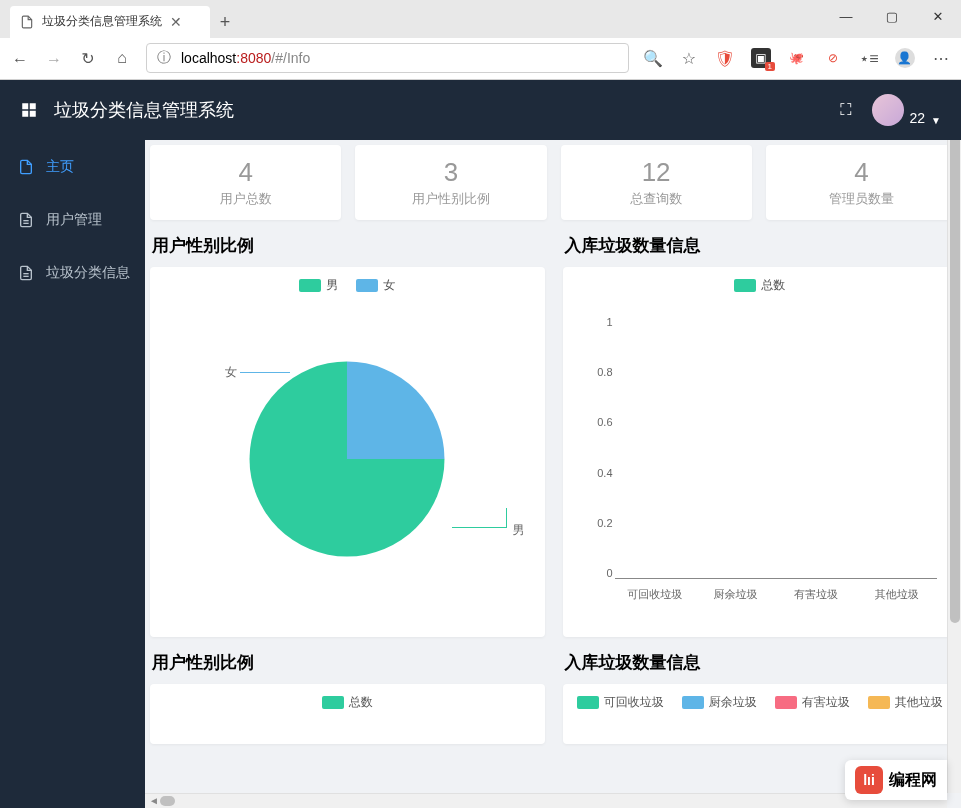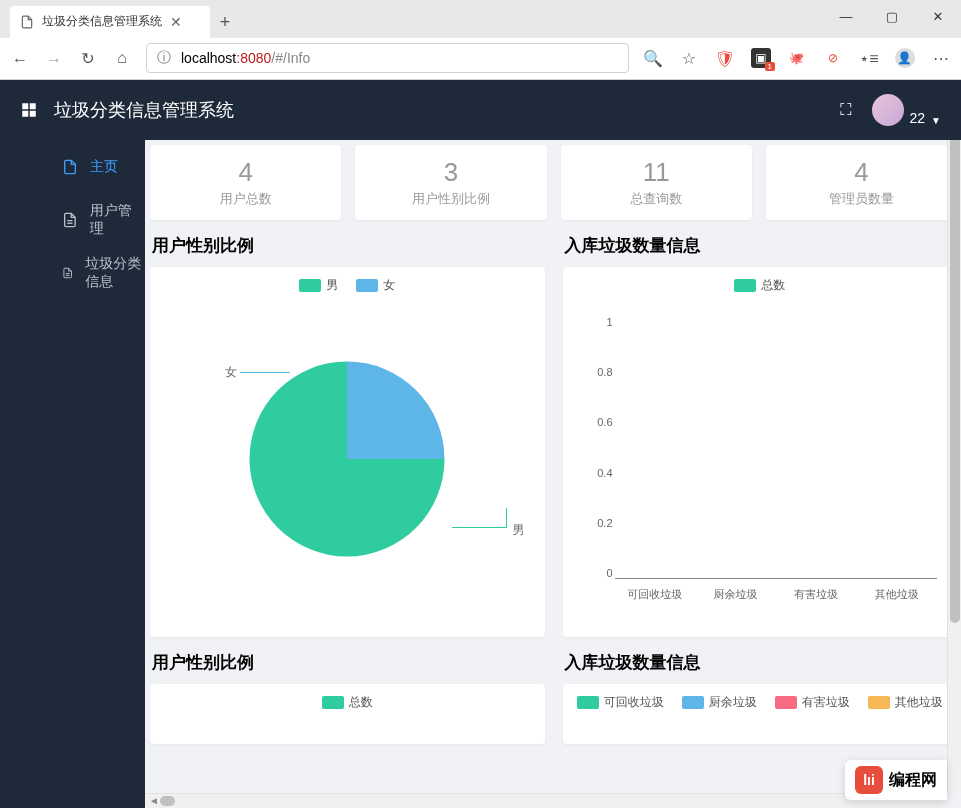--- a/index.html
+++ b/index.html
@@ -24,21 +24,21 @@
 
 .app { display: flex; height: calc(808px - 80px); position: relative; }
 .app-header { position: absolute; top: 0; left: 0; right: 0; height: 60px; background: #1e2a3a; color: #fff; display: flex; align-items: center; padding: 0 20px; z-index: 10; }
 .hdr-icon { width: 18px; height: 18px; margin-right: 16px; }
 .hdr-title { font-size: 18px; flex: 1; }
 .hdr-right { display: flex; align-items: center; gap: 20px; }
 .avatar { width: 32px; height: 32px; border-radius: 50%; background: linear-gradient(135deg,#e8c5d8,#c8a8d8); }
 .user-badge { display: flex; align-items: flex-end; gap: 6px; font-size: 14px; }
 
 .sidebar { width: 145px; background: #1e2a3a; padding-top: 60px; flex-shrink: 0; }
-.side-item { height: 53px; display: flex; align-items: center; padding-left: 18px; gap: 12px; font-size: 14px; color: #b8c2cc; cursor: pointer; margin-left: 44px; }
+.side-item { height: 53px; display: flex; align-items: center; padding-left: 18px; gap: 12px; font-size: 14px; color: #b8c2cc; cursor: pointer; }
 .side-item.active { color: #409eff; }
 .side-icon { width: 16px; height: 16px; }
 
 .main { flex: 1; padding-top: 60px; background: #f0f2f5; overflow: hidden; position: relative; }
 .content { padding: 5px 0 0 5px; height: calc(100% - 15px); overflow: hidden; }
 
 .stat-row { display: flex; gap: 14px; padding: 0 4px 14px 0; }
 .stat-card { flex: 1; background: #fff; height: 75px; border-radius: 4px; display: flex; flex-direction: column; align-items: center; justify-content: center; box-shadow: 0 1px 3px rgba(0,0,0,.05); }
 .stat-val { font-size: 26px; color: #999; font-weight: 300; }
 .stat-lbl { font-size: 13px; color: #999; margin-top: 2px; }
@@ -172,21 +172,21 @@
       <div class="stat-row">
         <div class="stat-card">
           <div class="stat-val">4</div>
           <div class="stat-lbl">用户总数</div>
         </div>
         <div class="stat-card">
           <div class="stat-val">3</div>
           <div class="stat-lbl">用户性别比例</div>
         </div>
         <div class="stat-card">
-          <div class="stat-val">11</div>
+          <div class="stat-val">12</div>
           <div class="stat-lbl">总查询数</div>
         </div>
         <div class="stat-card">
           <div class="stat-val">4</div>
           <div class="stat-lbl">管理员数量</div>
         </div>
       </div>
 
       <div class="chart-row">
         <div class="chart-col">

